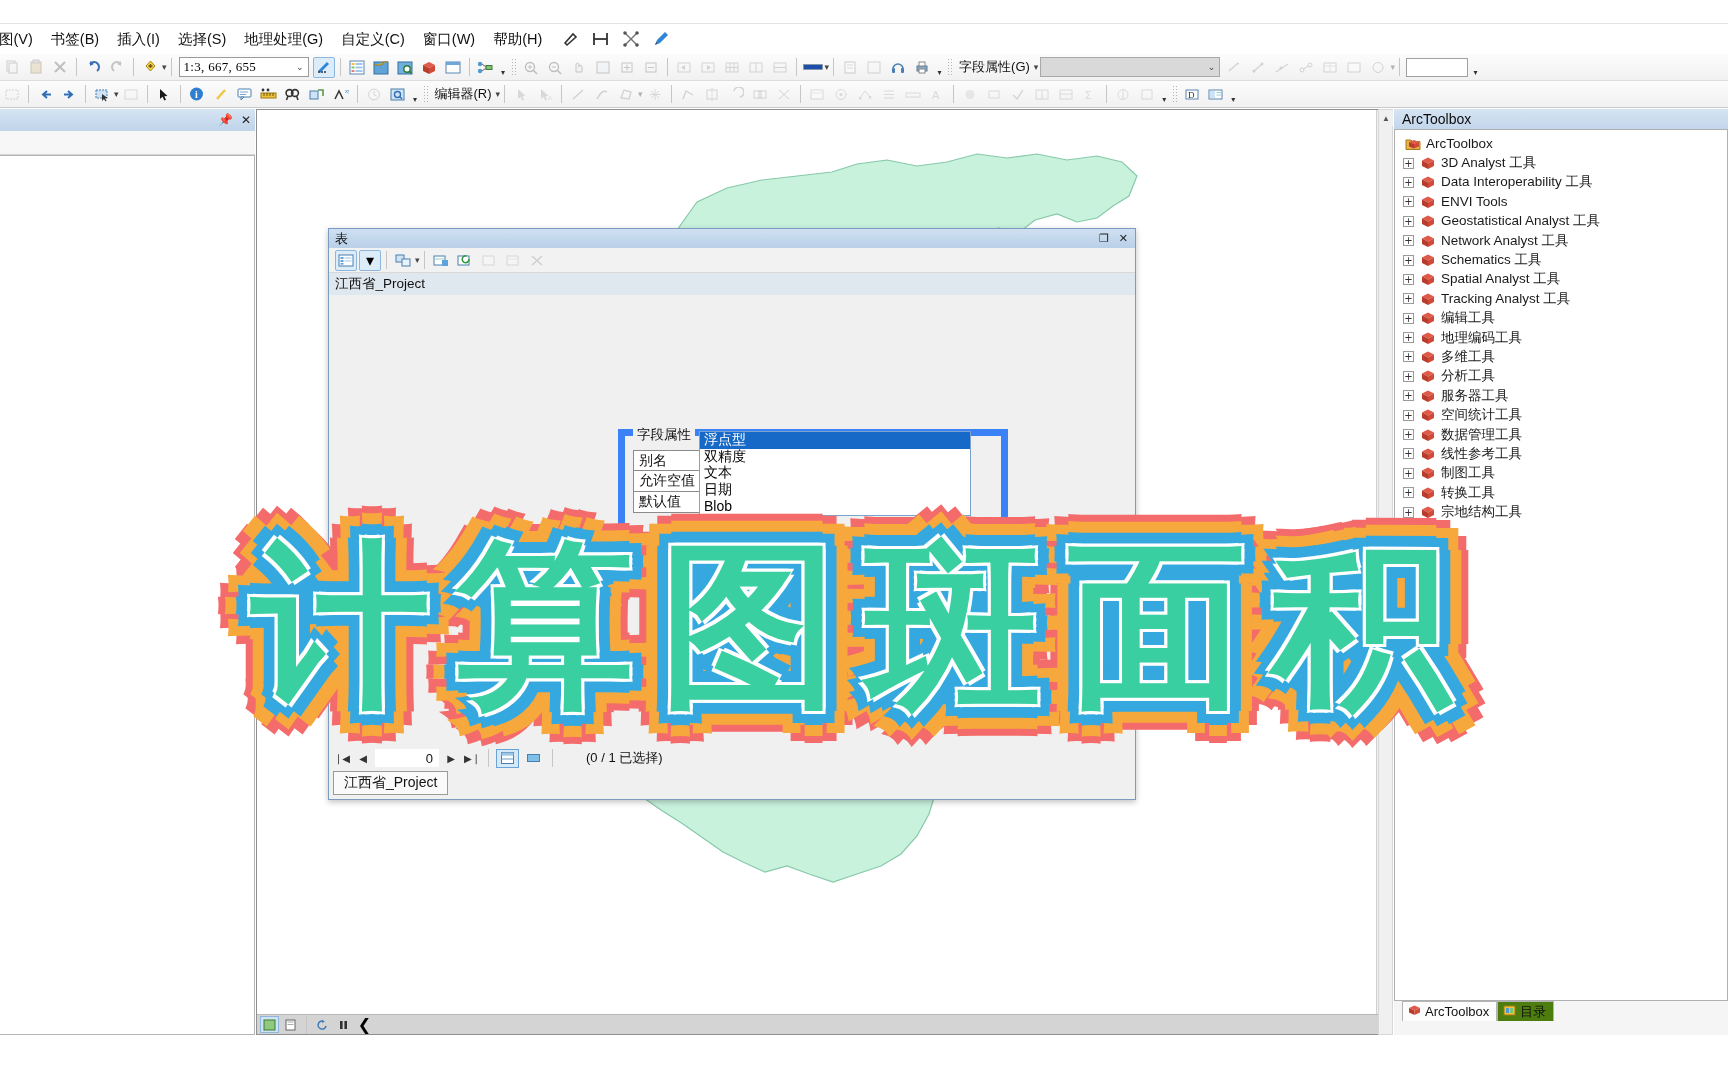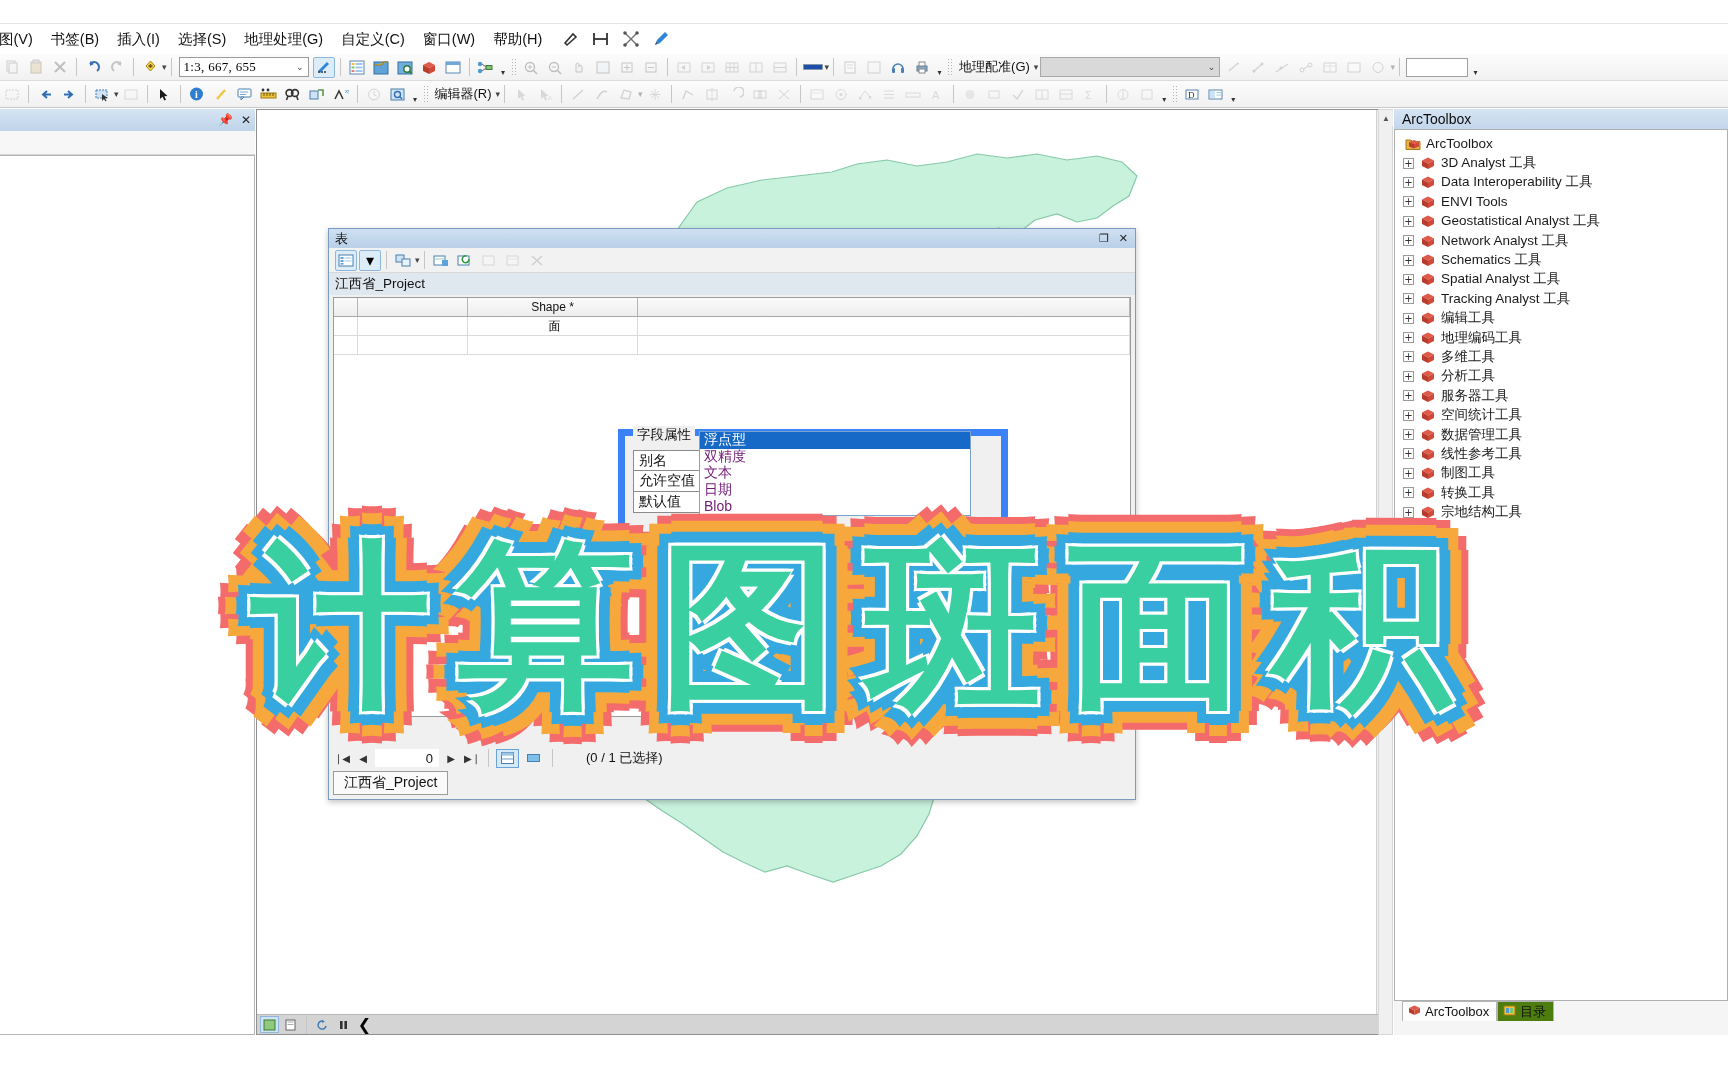--- a/index.html
+++ b/index.html
@@ -288,21 +288,21 @@
     display: flex; align-items: center; padding-left: 5px; font-size: 14px;
   }
   .fp-val { flex: 1; background: #fff; }
 
   
   .typedrop {
     position: absolute; left: 370px; top: 202px;
     width: 272px; background: #ffffff; border: 1px solid #7aa4cd;
     z-index: 40;
   }
-  .td-item { height: 16.5px; font-size: 14px; padding-left: 4px; color: #701a75; display: flex; align-items: center; }
+  .td-item { height: 16.5px; font-size: 14px; padding-left: 4px; color: #000000; display: flex; align-items: center; }
   .td-item.sel { background: #1669c7; color: #ffffff; }
 
   
   .overlay-text {
     position: absolute; left: 0; top: 0; width: 1728px; height: 1080px;
     pointer-events: none; z-index: 60;
   }
   .ol-line {
     position: absolute; width: 100%; text-align: center;
     font-family: "DejaVu Sans", "Liberation Sans", sans-serif;
@@ -590,21 +590,21 @@
       </span>
     <span class="tbtn">
         <svg width="16" height="15" viewBox="0 0 16 15">
           <rect x="3" y="6" width="10" height="5" fill="#8aa9c4" stroke="#5b7d9c"></rect>
           <rect x="5" y="2" width="6" height="4" fill="#fff" stroke="#888"></rect>
           <rect x="5" y="9" width="6" height="4" fill="#fff" stroke="#888"></rect>
         </svg>
       </span>
     <span class="overflow">▾</span>
     <span class="gripper"></span>
-    <span class="tb-label">地理配准(G)</span>
+    <span class="tb-label">字段属性(G)</span>
     <span class="caret">▾</span>
     <div class="combobox">
       <span class="caret">⌄</span>
     </div>
     <span class="tbtn dis">
         <svg width="16" height="15" viewBox="0 0 16 15">
           <path d="M3 11 L12 3" stroke="#999" stroke-width="1.4"></path>
           <path d="M11 3 L13 3 L13 5 Z" fill="#999"></path>
         </svg>
       </span>
@@ -1233,40 +1233,20 @@
             <line x1="2" y1="6" x2="13" y2="6" stroke="#ccc"></line>
           </svg>
         </span>
       <span class="tbtn dis">
           <svg width="16" height="15" viewBox="0 0 16 15">
             <path d="M3 3 L13 12 M13 3 L3 12" stroke="#999" stroke-width="1.6"></path>
           </svg>
         </span>
     </div>
     <div class="tdlg-layertab">江西省_Project</div>
-    <div class="tdlg-grid">
-      <div class="grid-head">
-        <div class="gh-cell" style="width:24px" able="true"></div>
-        <div class="gh-cell" style="width:110px"></div>
-        <div class="gh-cell" style="width:170px">Shape *</div>
-        <div class="gh-cell" style="flex:1"></div>
-      </div>
-      <div class="grid-row">
-        <div class="gr-cell" style="width:24px"></div>
-        <div class="gr-cell" style="width:110px"></div>
-        <div class="gr-cell" style="width:170px; justify-content:center">面</div>
-        <div class="gr-cell" style="flex:1"></div>
-      </div>
-      <div class="grid-row">
-        <div class="gr-cell" style="width:24px"></div>
-        <div class="gr-cell" style="width:110px"></div>
-        <div class="gr-cell" style="width:170px"></div>
-        <div class="gr-cell" style="flex:1"></div>
-      </div>
-    </div>
 
     <div class="fieldprops">
       <div class="fp-title">字段属性</div>
       <div class="fp-table">
         <div class="fp-row">
           <div class="fp-key">别名</div>
           <div class="fp-val"></div>
         </div>
         <div class="fp-row">
           <div class="fp-key">允许空值</div>

